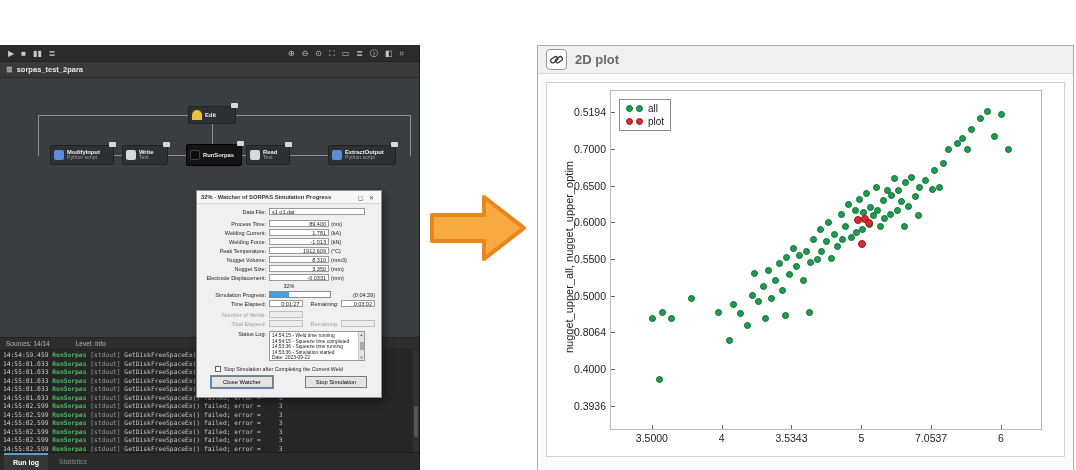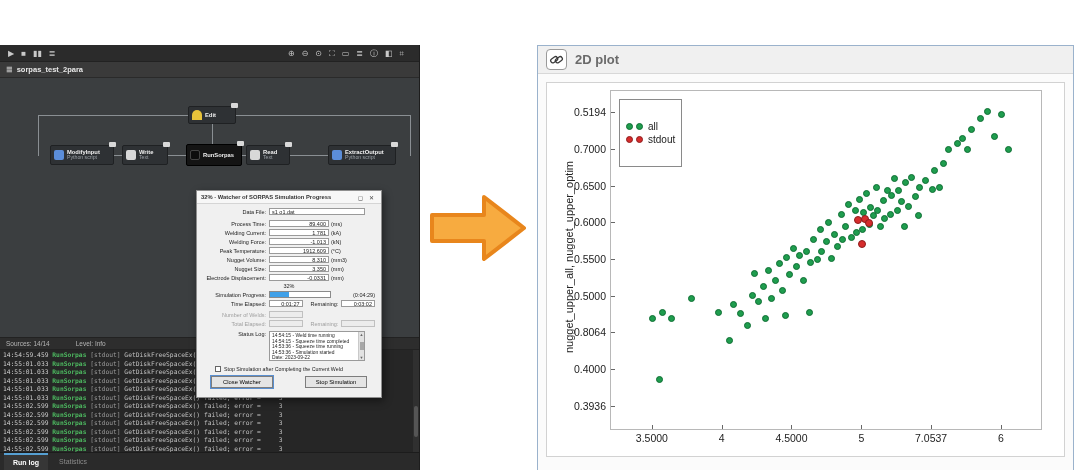--- a/index.html
+++ b/index.html
@@ -83,21 +83,21 @@
   .rw-title { font-size:13px; font-weight:bold; color:#6a6a6a; }
   .rw-content { position:relative; height:391px; }
   .plot-panel { position:absolute; left:8px; top:8px; right:8px; bottom:8px; background:#fff; border:1px solid #d2d2d2; }
   .plot-area { position:absolute; left:63px; top:7px; width:432px; height:340px; background:#fff; border:1px solid #b8b8b8; }
   .pt { position:absolute; border-radius:50%; }
   .xtick { position:absolute; width:60px; text-align:center; font-size:10.5px; color:#222; }
   .ytick { position:absolute; width:54px; text-align:right; font-size:10.5px; color:#222; }
   .tmark { position:absolute; background:#666; }
   .xlabel { position:absolute; left:63px; width:432px; bottom:2px; text-align:center; font-size:12px; color:#222; }
   .ylabel { position:absolute; left:-78px; top:168px; width:200px; text-align:center; font-size:11px; color:#222; transform:rotate(-90deg); }
-  .legend { position:absolute; left:8px; top:8px; background:#fff; border:1px solid #8a8a8a; padding:21px 6px; display:flex; flex-direction:column; gap:2px; z-index:5; }
+  .legend { position:absolute; left:8px; top:8px; background:#fff; border:1px solid #8a8a8a; padding:3px 6px; display:flex; flex-direction:column; gap:2px; z-index:5; }
   .lrow { display:flex; align-items:center; gap:3px; }
   .dot { width:7px; height:7px; border-radius:50%; }
   .lname { font-size:10px; color:#222; margin-left:2px; }
 </style>
 </head>
 <body>
 
 <div class="stage">
 
   <div class="left-window">
@@ -330,21 +330,21 @@
         <div class="plot-area" id="plot-area">
           <div class="legend" id="legend">
               <div class="lrow">
                 <span class="dot" style="background: rgb(31, 157, 78); border: 1px solid rgb(14, 110, 51);"></span>
                 <span class="dot" style="background: rgb(31, 157, 78); border: 1px solid rgb(14, 110, 51);"></span>
                 <span class="lname">all</span>
               </div>
               <div class="lrow">
                 <span class="dot" style="background: rgb(214, 44, 44); border: 1px solid rgb(143, 29, 29);"></span>
                 <span class="dot" style="background: rgb(214, 44, 44); border: 1px solid rgb(143, 29, 29);"></span>
-                <span class="lname">stdout</span>
+                <span class="lname">plot</span>
               </div>
             </div>
         <div class="pt" style="width: 7px; height: 7px; left: 45.3636px; top: 285.27px; background: rgb(31, 157, 78); border: 1px solid rgb(14, 110, 51);"></div>
             <div class="pt" style="width: 7px; height: 7px; left: 38.3831px; top: 224.283px; background: rgb(31, 157, 78); border: 1px solid rgb(14, 110, 51);"></div>
             <div class="pt" style="width: 7px; height: 7px; left: 48.1558px; top: 218.404px; background: rgb(31, 157, 78); border: 1px solid rgb(14, 110, 51);"></div>
             <div class="pt" style="width: 7px; height: 7px; left: 56.5325px; top: 223.548px; background: rgb(31, 157, 78); border: 1px solid rgb(14, 110, 51);"></div>
             <div class="pt" style="width: 7px; height: 7px; left: 77.474px; top: 203.709px; background: rgb(31, 157, 78); border: 1px solid rgb(14, 110, 51);"></div>
             <div class="pt" style="width: 7px; height: 7px; left: 104px; top: 218.404px; background: rgb(31, 157, 78); border: 1px solid rgb(14, 110, 51);"></div>
             <div class="pt" style="width: 7px; height: 7px; left: 115.169px; top: 245.591px; background: rgb(31, 157, 78); border: 1px solid rgb(14, 110, 51);"></div>
             <div class="pt" style="width: 7px; height: 7px; left: 119.357px; top: 209.587px; background: rgb(31, 157, 78); border: 1px solid rgb(14, 110, 51);"></div>
@@ -430,21 +430,21 @@
             <div class="pt" style="width: 8px; height: 8px; left: 243.11px; top: 125.322px; background: rgb(214, 44, 44); border: 1px solid rgb(143, 29, 29); z-index: 4;"></div>
             <div class="pt" style="width: 8px; height: 8px; left: 250.091px; top: 123.852px; background: rgb(214, 44, 44); border: 1px solid rgb(143, 29, 29); z-index: 4;"></div>
             <div class="pt" style="width: 8px; height: 8px; left: 254.279px; top: 128.261px; background: rgb(214, 44, 44); border: 1px solid rgb(143, 29, 29); z-index: 4;"></div>
             <div class="pt" style="width: 8px; height: 8px; left: 247.299px; top: 148.835px; background: rgb(214, 44, 44); border: 1px solid rgb(143, 29, 29); z-index: 4;"></div>
           </div>
         <div class="ylabel">nugget_upper_all, nugget_upper_optim</div>
       <div class="xtick" style="left: 74.8831px; top: 349px;">3.5000</div>
           <div class="tmark" style="left: 104.883px; top: 342px; width: 1px; height: 4px;"></div>
           <div class="xtick" style="left: 144.688px; top: 349px;">4</div>
           <div class="tmark" style="left: 174.688px; top: 342px; width: 1px; height: 4px;"></div>
-          <div class="xtick" style="left: 214.494px; top: 349px;">4.5000</div>
+          <div class="xtick" style="left: 214.494px; top: 349px;">3.5343</div>
           <div class="tmark" style="left: 244.494px; top: 342px; width: 1px; height: 4px;"></div>
           <div class="xtick" style="left: 284.299px; top: 349px;">5</div>
           <div class="tmark" style="left: 314.299px; top: 342px; width: 1px; height: 4px;"></div>
           <div class="xtick" style="left: 354.104px; top: 349px;">7.0537</div>
           <div class="tmark" style="left: 384.104px; top: 342px; width: 1px; height: 4px;"></div>
           <div class="xtick" style="left: 423.909px; top: 349px;">6</div>
           <div class="tmark" style="left: 453.909px; top: 342px; width: 1px; height: 4px;"></div>
           <div class="ytick" style="left: 5px; top: 316.957px;">0.3936</div>
           <div class="tmark" style="left: 64px; top: 322.957px; width: 4px; height: 1px;"></div>
           <div class="ytick" style="left: 5px; top: 280.217px;">0.4000</div>

